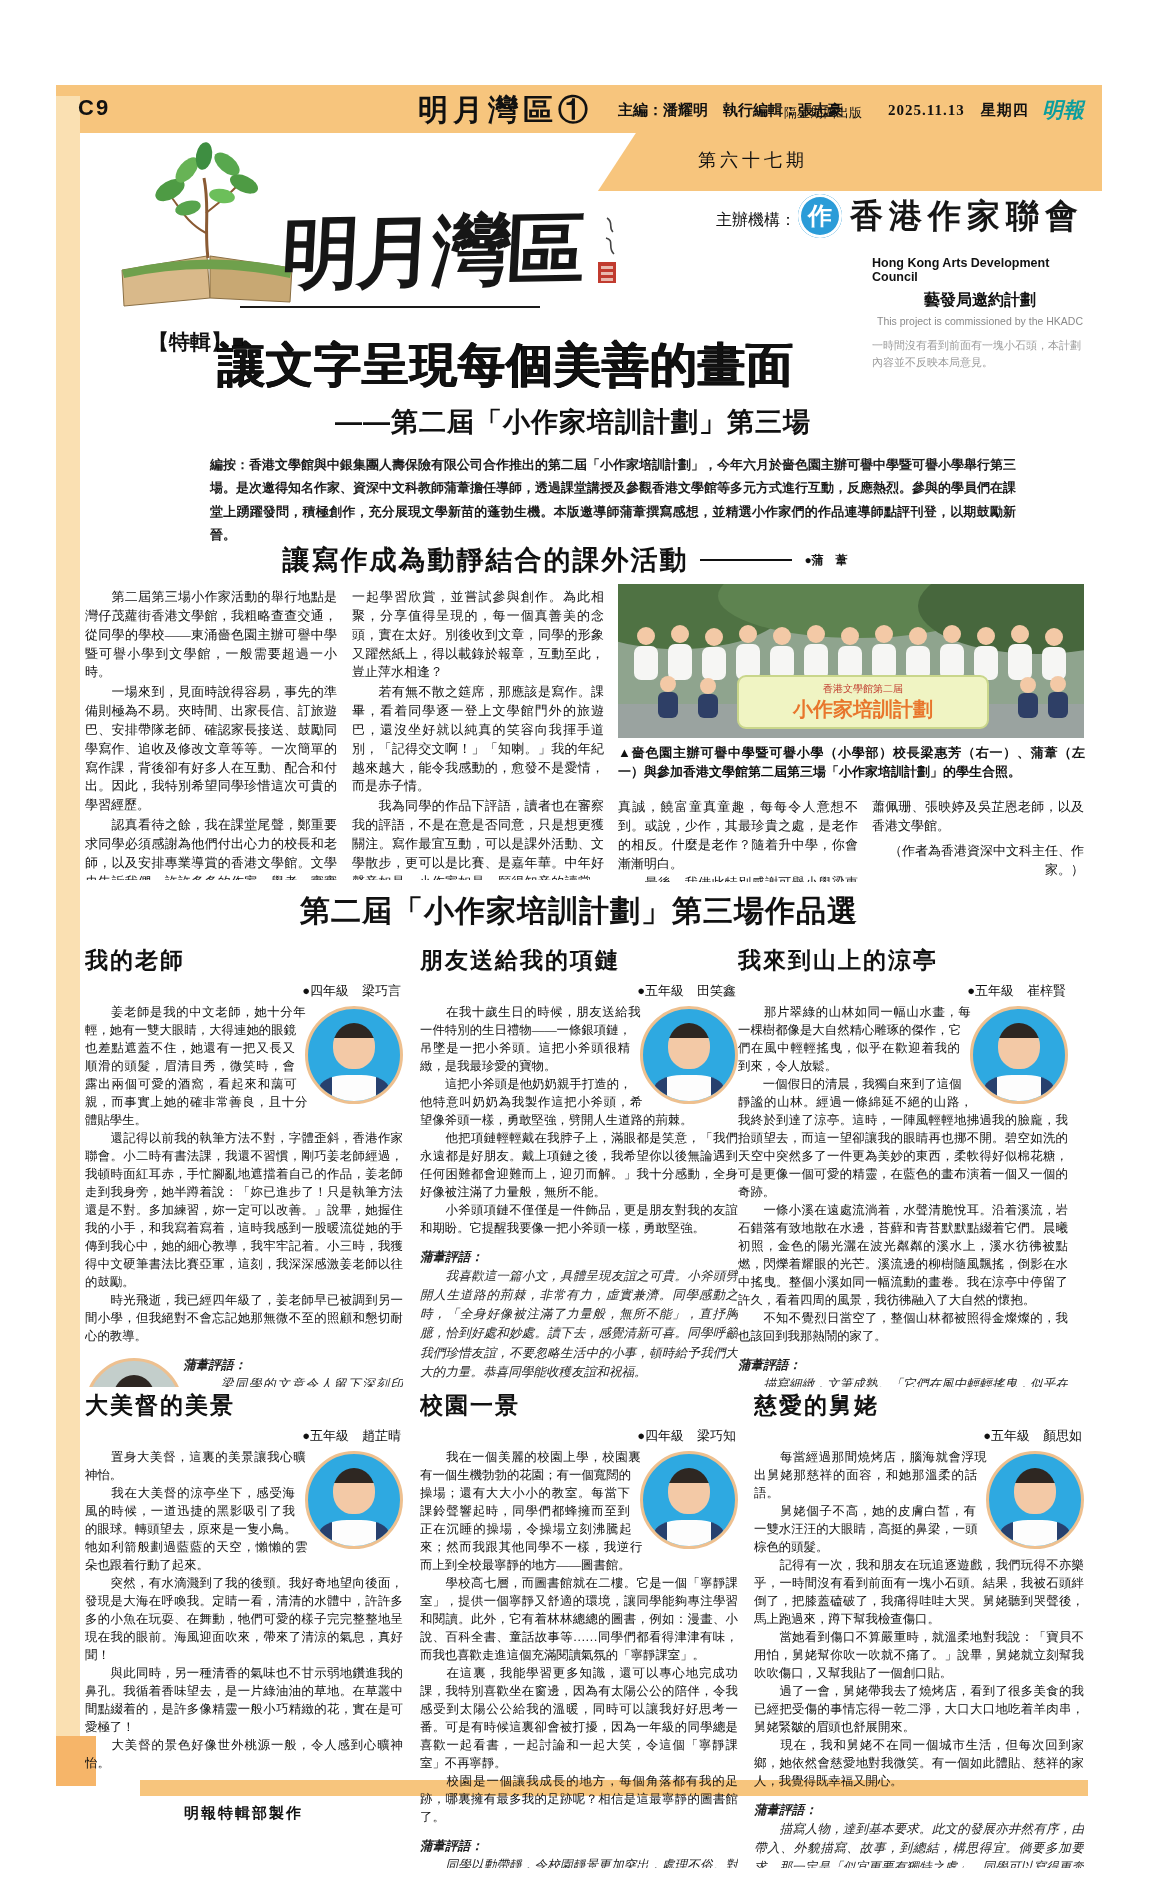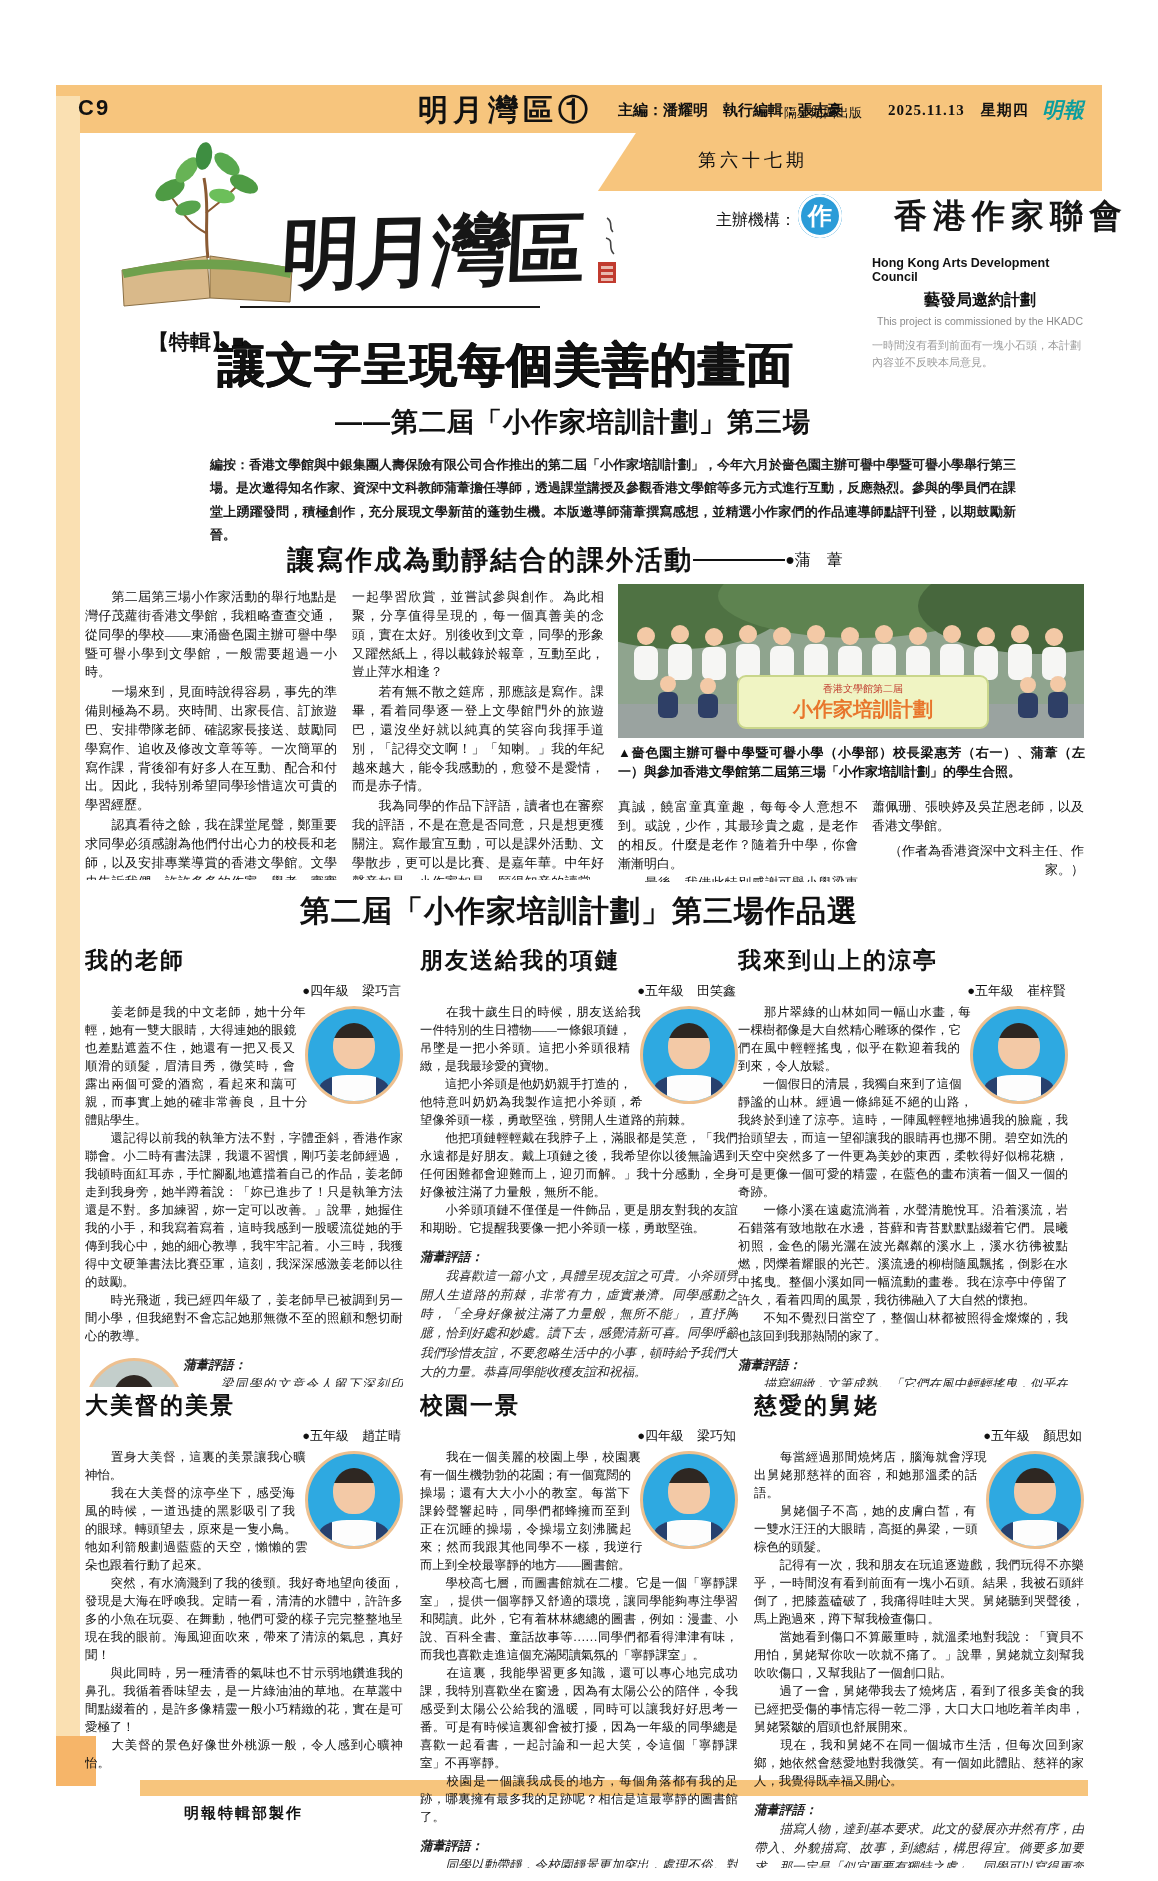--- a/index.html
+++ b/index.html
@@ -29,44 +29,44 @@
   .calli{left:282px;top:200px;font-size:78px;font-weight:bold;letter-spacing:-3px;
          transform:skewX(-4deg) rotate(-1deg);color:#161616;}
   .rule{left:240px;top:306px;width:300px;height:2px;background:#1a1a1a;}
   .seal{left:598px;top:262px;width:18px;height:21px;background:#C13B2F;}
   .seal i{display:block;margin:4px 3px 0 3px;height:3px;background:#e8b9ae;}
   .seal i+i{margin-top:3px;}
   .orgLabel{left:716px;top:210px;font-size:16px;font-family:"Liberation Sans","DejaVu Sans",sans-serif;}
   .orgLogo{left:798px;top:194px;width:44px;height:44px;border-radius:50%;background:#2B9CD8;
            color:#fff;font-weight:bold;font-size:24px;line-height:44px;text-align:center;
            box-shadow:inset 0 0 0 3px #fff, inset 0 0 0 5px #2B9CD8;}
-  .orgName{left:850px;top:194px;font-size:33px;font-weight:bold;letter-spacing:6px;color:#161616;margin-left:44px;}
+  .orgName{left:850px;top:194px;font-size:33px;font-weight:bold;letter-spacing:6px;color:#161616;}
   .hkadc{left:872px;top:244px;width:216px;text-align:left;font-family:"Liberation Sans","DejaVu Sans",sans-serif;}
   .hkadc .r1{display:flex;align-items:center;gap:6px;}
   .hkadc .zh{font-size:15px;font-weight:bold;letter-spacing:3px;}
   .hkadc .en{font-size:12.5px;font-weight:bold;margin-top:12px;}
   .hkadc .scheme{font-size:16px;font-weight:bold;text-align:center;margin-top:6px;}
   .hkadc .comm{font-size:10.5px;color:#8a8a8a;text-align:center;margin-top:4px;}
   .hkadc .disc{font-size:11px;color:#9b9b9b;margin-top:10px;line-height:1.5;}
 
   
   .ftag{left:148px;top:328px;font-size:21px;font-weight:bold;}
   .ftitle{left:56px;top:334px;width:900px;text-align:center;font-size:47px;font-weight:900;
           letter-spacing:1px;font-family:"Liberation Sans","DejaVu Sans",sans-serif;
           text-shadow:.7px 0 #000,-.7px 0 #000;}
   .fsub{left:240px;top:404px;width:666px;text-align:center;font-size:27px;font-weight:800;
         font-family:"Liberation Sans","DejaVu Sans",sans-serif;letter-spacing:1px;}
   .ednote{left:210px;top:453px;width:806px;font-size:13px;font-weight:600;line-height:1.8;
           text-align:justify;font-family:"Liberation Sans","DejaVu Sans",sans-serif;color:#1c1c1c;}
 
   
-  .artHead{left:150px;top:542px;width:830px;display:flex;justify-content:center;align-items:center;gap:0;}
+  .artHead{left:150px;top:542px;width:830px;display:flex;justify-content:center;align-items:center;gap:12px;}
   .artTitle{font-size:27px;font-weight:bold;font-family:"Liberation Sans","DejaVu Sans",sans-serif;letter-spacing:2px;}
   .artDash{display:inline-block;width:92px;height:0;border-top:2.5px solid #111;}
-  .artAuthor{font-size:16px;font-weight:normal;}
+  .artAuthor{font-size:12px;font-weight:bold;}
   .col{font-size:13px;line-height:1.45;text-align:justify;overflow:hidden;}
   .col p{margin:0 0 1px 0;}
   .c1{left:85px;top:588px;width:252px;height:292px;}
   .c2{left:352px;top:588px;width:252px;height:292px;}
   .c3{left:618px;top:798px;width:240px;height:84px;}
   .c4{left:872px;top:798px;width:212px;height:84px;}
   .authorNote{text-align:right;margin-top:6px !important;}
   .photo{left:618px;top:584px;width:466px;height:154px;overflow:hidden;}
   .caption{left:618px;top:744px;width:467px;font-size:13px;font-weight:bold;line-height:1.45;
            font-family:"Liberation Sans","DejaVu Sans",sans-serif;text-align:justify;}

